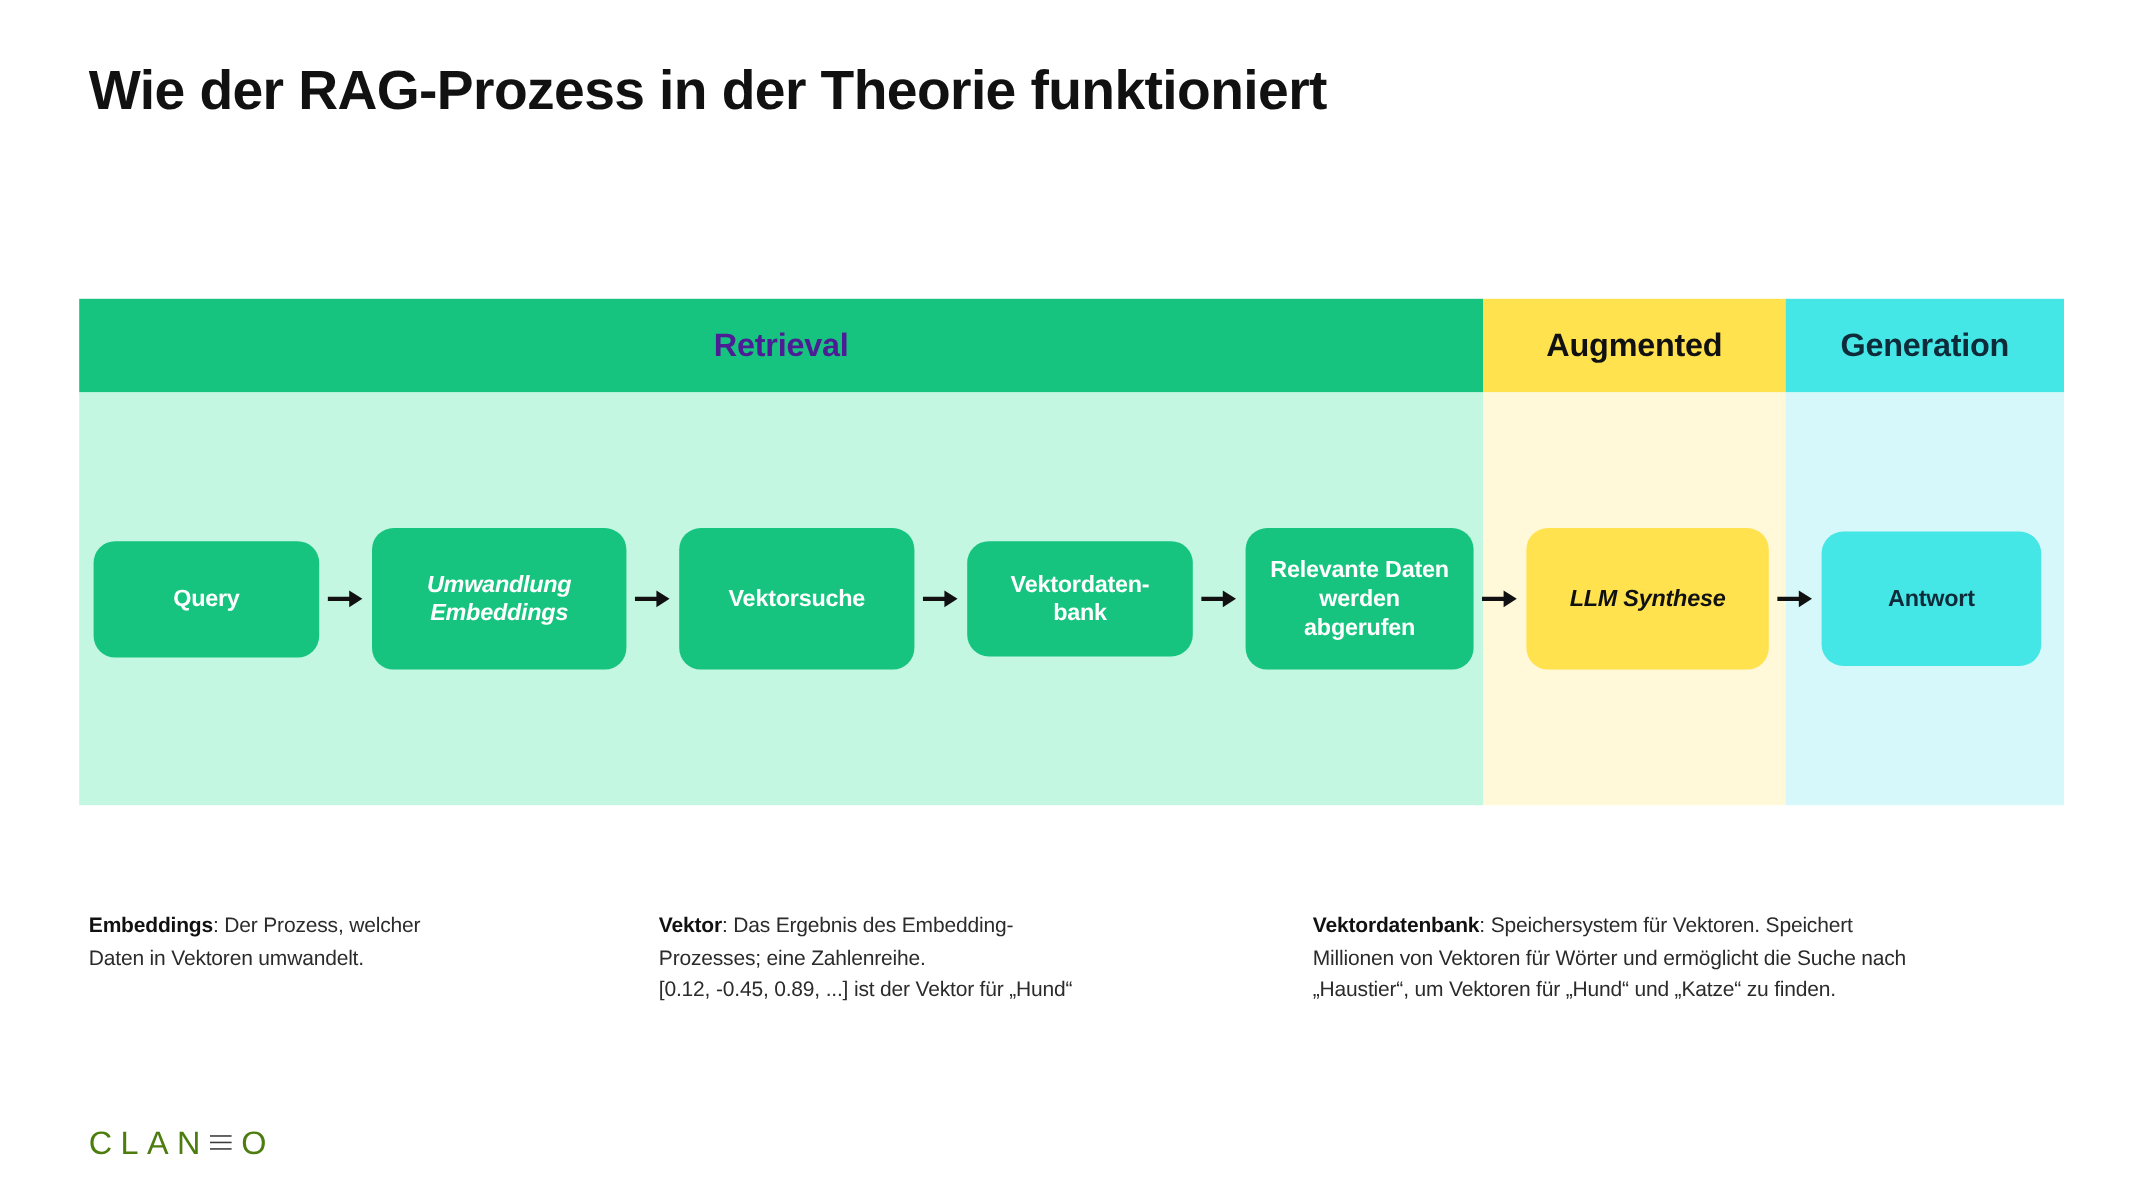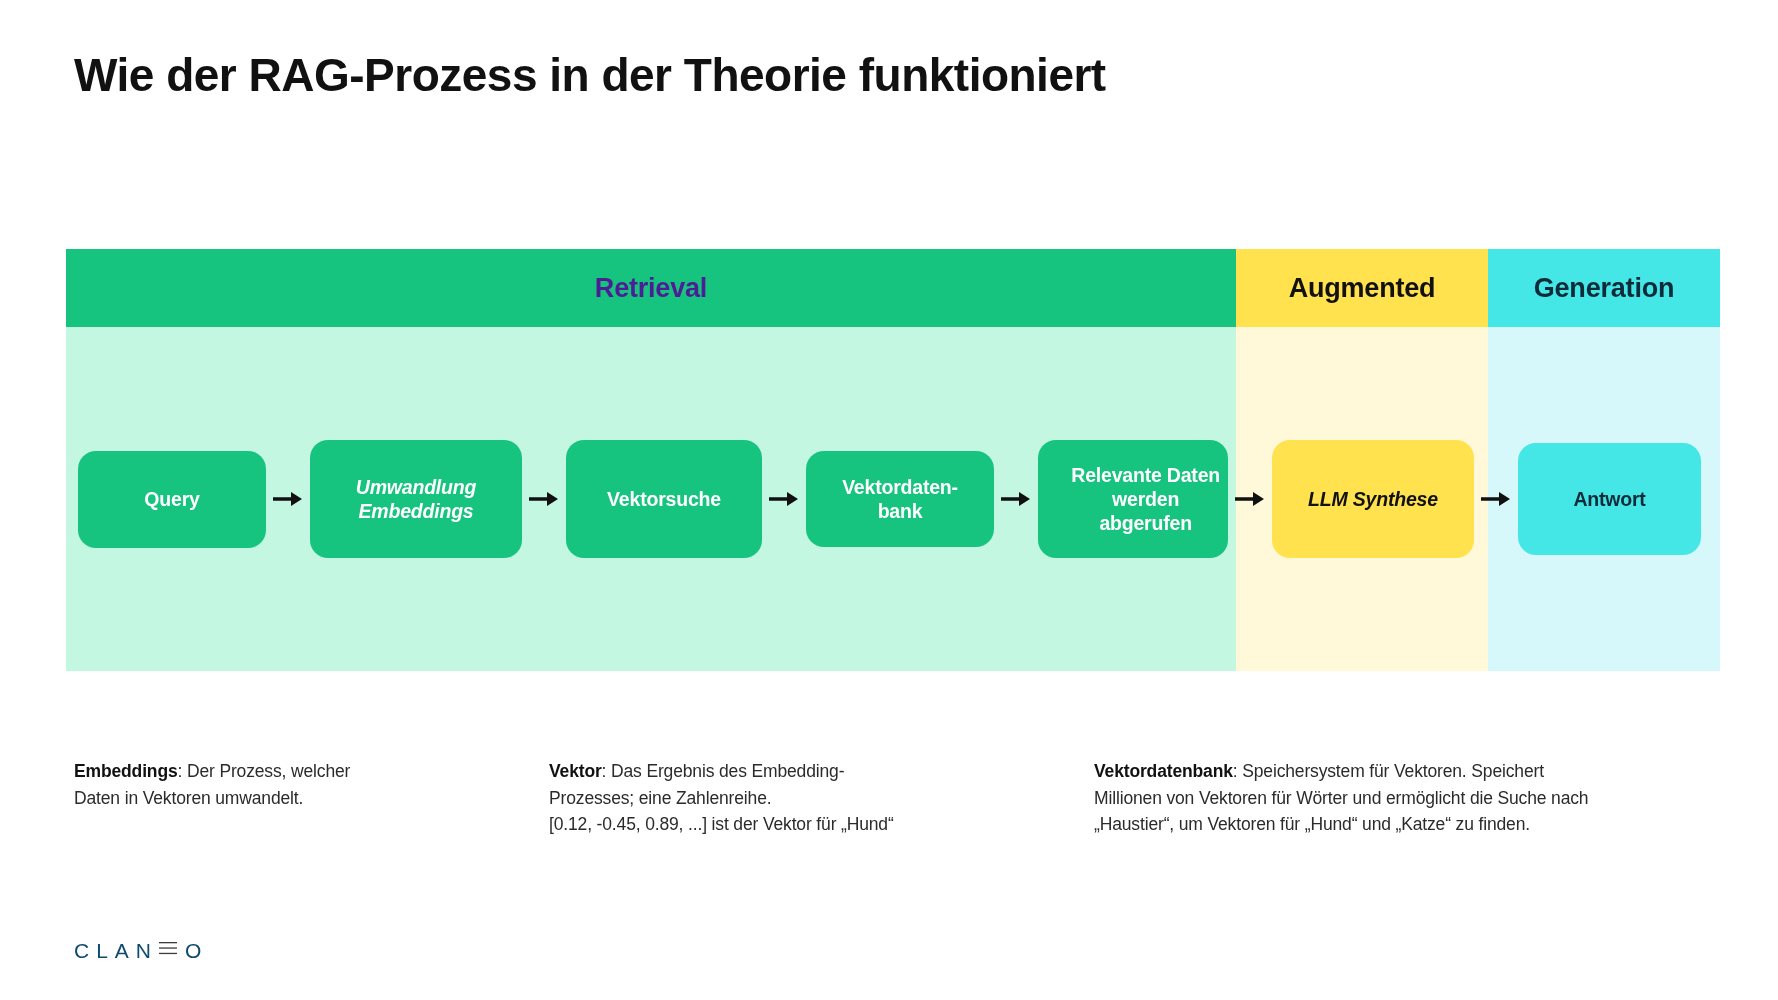--- a/index.html
+++ b/index.html
@@ -122,21 +122,21 @@
     color: #111111;
   }
   .node-cyan {
     background: #45e6e6;
     color: #0d2b39;
   }
   .n1 { width: 188px; height: 97px; }
   .n2 { width: 212px; height: 118px; font-style: italic; }
   .n3 { width: 196px; height: 118px; }
   .n4 { width: 188px; height: 96px; }
-  .n5 { width: 190px; height: 118px; justify-content: flex-end; }
+  .n5 { width: 190px; height: 118px; }
   .n6 { width: 202px; height: 118px; font-style: italic; }
   .n7 { width: 183px; height: 112px; }
 
   .arrow {
     flex: 0 0 auto;
     width: 44px;
     display: flex;
     align-items: center;
     justify-content: center;
     pointer-events: auto;
@@ -163,23 +163,23 @@
   .note b { color: #111111; font-weight: bold; }
   .note-line { white-space: nowrap; }
 
   
   .logo {
     position: absolute;
     left: 74px;
     top: 938px;
     display: flex;
     align-items: center;
-    font-size: 21px;
+    font-size: 27px;
     letter-spacing: 7px;
-    color: #0c4a6e;
+    color: #4d7c0f;
     font-weight: 300;
   }
 </style>
 </head>
 <body>
 
 <div class="page-title">Wie der RAG-Prozess in der Theorie funktioniert</div>
 
 <div class="diagram">
 

